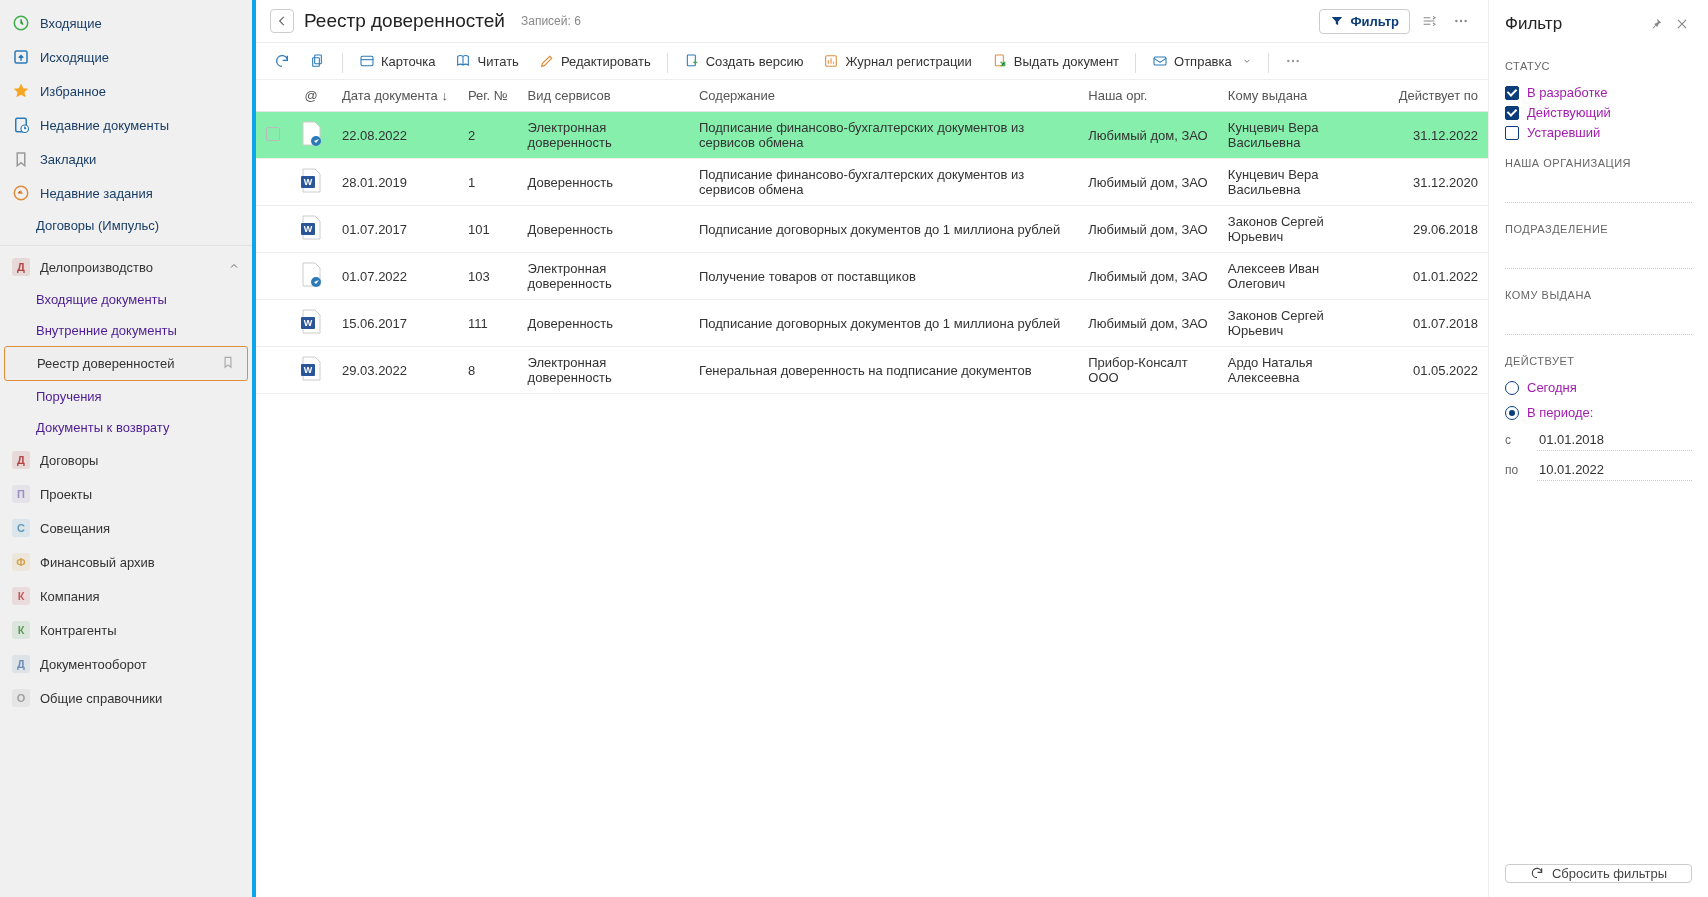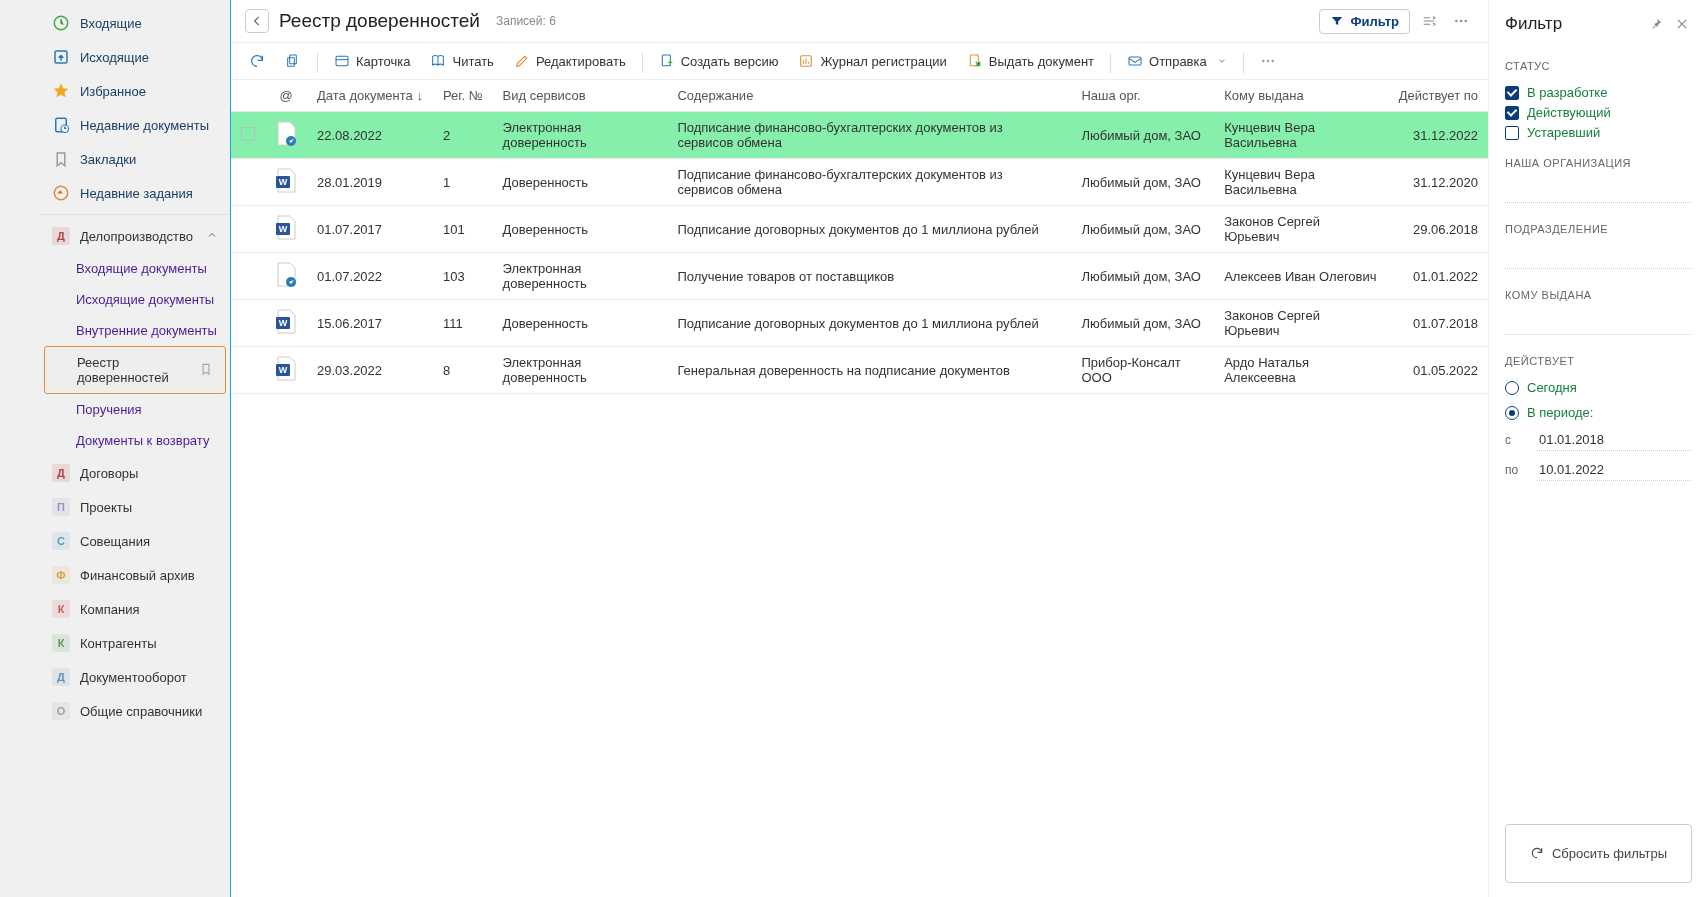--- a/index.html
+++ b/index.html
@@ -8,27 +8,26 @@
     font-family: -apple-system, BlinkMacSystemFont, "Segoe UI", Arial, sans-serif;
     font-size: 13px;
     color: #333;
     background: #fff;
     display: flex;
     overflow: hidden;
   }
 
   
   .sidebar {
-    width: 231px;
+    width: 256px;
     flex-shrink: 0;
     background: #f0f0f0;
-    border-right: 1px solid #0ea5e9;
+    border-right: 4px solid #0ea5e9;
     overflow-y: auto;
     padding-top: 6px;
-    padding-left: 40px;
   }
   .nav-item {
     display: flex;
     align-items: center;
     padding: 8px 12px;
     color: #1a3e66;
     cursor: pointer;
   }
   .nav-item.muted { color: #555; }
   .nav-item .icon { width: 18px; height:18px; margin-right: 10px; display:flex; align-items:center; justify-content:center; }
@@ -112,33 +111,33 @@
   
   .filter-panel{
     width:220px;flex-shrink:0;padding:14px 16px;
     border-left:1px solid #eee;display:flex;flex-direction:column;
   }
   .fp-head{display:flex;align-items:center;margin-bottom:14px;}
   .fp-title{font-size:17px;color:#222;}
   .fp-head .sp{flex:1;}
   .fp-iconbtn{width:20px;height:20px;color:#888;cursor:pointer;margin-left:6px;display:flex;align-items:center;justify-content:center;}
   .fp-section-label{font-size:11px;letter-spacing:0.5px;color:#666;margin:12px 0 8px;}
-  .fp-check,.fp-radio{display:flex;align-items:center;gap:8px;margin:5px 0;color:#15803d;cursor:pointer;}
+  .fp-check,.fp-radio{display:flex;align-items:center;gap:8px;margin:5px 0;color:#a21caf;cursor:pointer;}
   .ck{width:14px;height:14px;border:1px solid #0a3d7a;border-radius:2px;display:flex;align-items:center;justify-content:center;}
   .ck.checked{background:#0a3d7a;}
   .ck.checked::after{content:"";width:4px;height:7px;border:solid #fff;border-width:0 2px 2px 0;transform:rotate(45deg);margin-top:-2px;}
   .rd{width:14px;height:14px;border:1px solid #0a3d7a;border-radius:50%;display:flex;align-items:center;justify-content:center;}
   .rd.checked::after{content:"";width:6px;height:6px;border-radius:50%;background:#0a3d7a;}
   .fp-date-row{display:flex;align-items:center;gap:10px;margin:4px 0;}
   .fp-date-row .lbl{width:22px;color:#666;font-size:12px;}
   .fp-date-row .val{flex:1;border-bottom:1px dotted #ccc;padding:3px 2px;color:#333;}
   .fp-spacer{flex:1;}
   .reset-btn{
     display:flex;justify-content:center;gap:8px;
-    border:1px solid #ccc;border-radius:4px;padding:21px;cursor:pointer;color:#444;
+    border:1px solid #ccc;border-radius:4px;padding:1px;cursor:pointer;color:#444;
   }
   .underline-field{border-bottom:1px dotted #ccc;height:22px;margin:4px 0 8px;}
 </style>
 </head>
 <body>
 
 <div class="sidebar">
   <div id="sb-top">
       <div class="nav-item">
         <span class="icon">
@@ -186,36 +185,36 @@
       </div>
       <div class="nav-item">
         <span class="icon">
           <svg width="18" height="18" viewBox="0 0 24 24">
             <circle cx="12" cy="12" r="9" fill="none" stroke="#e08d3d" stroke-width="2"></circle>
             <path stroke="#e08d3d" stroke-width="2" d="M8 12h5l-2-3"></path>
           </svg>
         </span>
         <span>Недавние задания</span>
       </div>
+      <div class="nav-item muted sub">
+        <span>Договоры (Импульс)</span>
+      </div>
     </div>
   <div class="side-section" id="sb-sections">
       <div class="nav-item section-header">
         <span class="icon">
           <span class="badge-letter" style="background:#b1454522;color:#b14545">Д</span>
         </span>
         <span>Делопроизводство</span>
         <span class="chev"><svg width="12" height="12" viewBox="0 0 24 24">
             <path fill="none" stroke="currentColor" stroke-width="2" d="M6 15l6-6 6 6"></path>
           </svg></span>
       </div>
       <div class="nav-item subsub">
         <span>Входящие документы</span>
-      </div>
-      <div class="nav-item subsub">
-        <span>Исходящие документы</span>
       </div>
       <div class="nav-item subsub">
         <span>Внутренние документы</span>
       </div>
       <div class="nav-item subsub active">
         <span>Реестр доверенностей</span>
         <span class="bm"><svg width="14" height="14" viewBox="0 0 24 24">
             <path fill="none" stroke="currentColor" stroke-width="2" d="M7 4h10v17l-5-4-5 4z"></path>
           </svg></span>
       </div>

